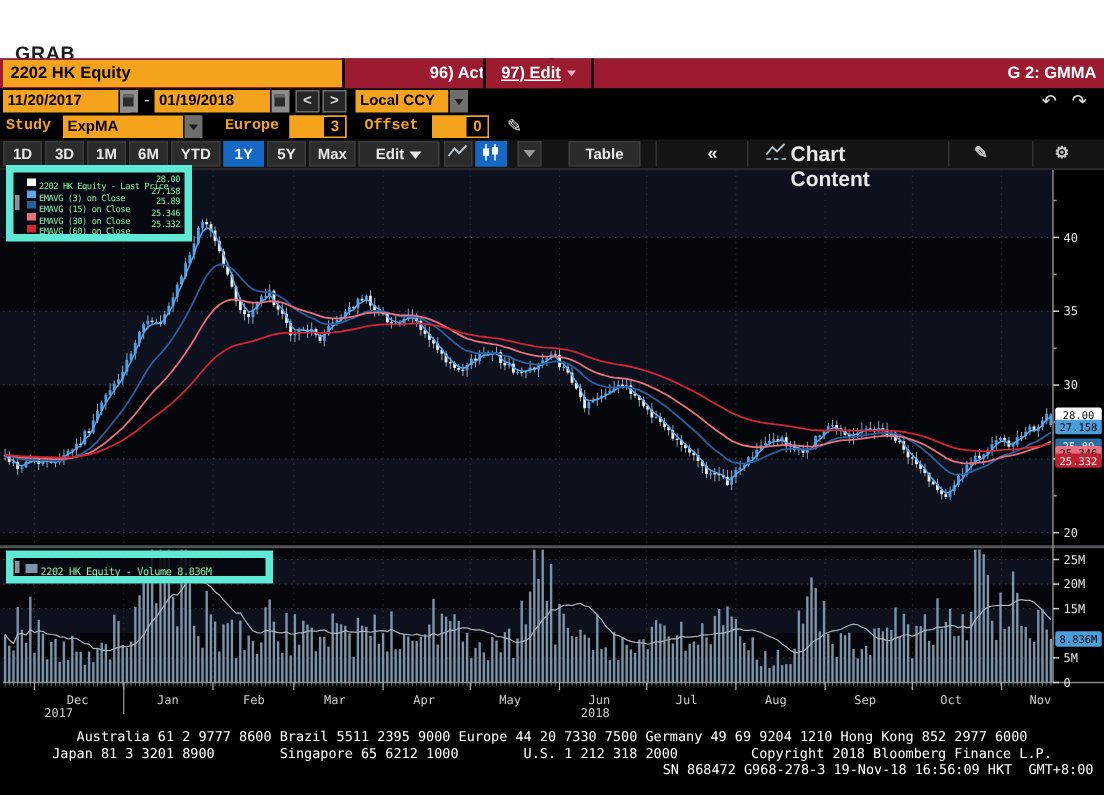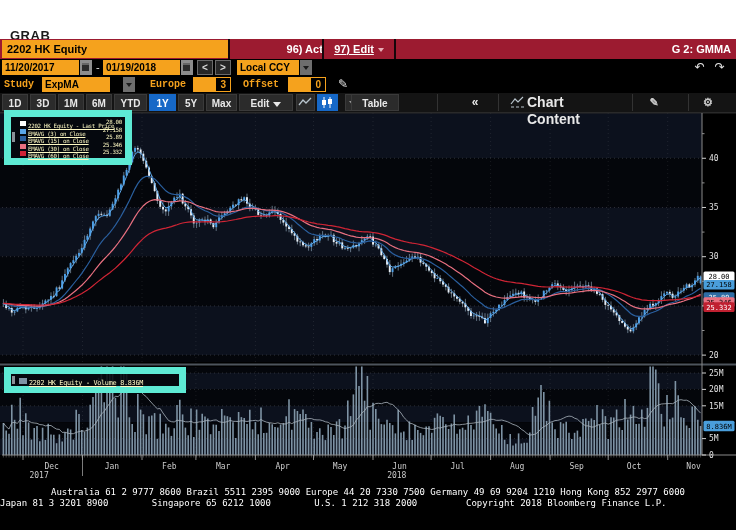--- a/index.html
+++ b/index.html
@@ -44,33 +44,33 @@
        text-align:center;line-height:17px;border:1px solid #3a3a3a;box-sizing:border-box;}
   .tab.sel{background:#1668c7;border-color:#1668c7;color:#fff;}
   .tab .tri{display:inline-block;width:0;height:0;border-left:4px solid transparent;border-right:4px solid transparent;
             border-top:5px solid #e8e8e8;margin-left:4px;vertical-align:middle;}
   .iconbtn{position:absolute;top:1px;height:17px;background:#2b2b2b;border:1px solid #3a3a3a;box-sizing:border-box;text-align:center;}
   .iconbtn.sel{background:#1668c7;border-color:#1668c7;}
   .vsep{position:absolute;top:1px;width:1px;height:17px;background:#333;}
   .ttext{position:absolute;top:1px;height:17px;color:#e8e8e8;font-size:14px;font-weight:700;line-height:17px;text-align:center;}
   
   #chartbox{position:absolute;left:0;top:0;width:736px;height:530px;}
-  .legend{position:absolute;background:rgba(4,7,13,0.88);border:7px solid #5eead4;z-index:10;
-          font-family:"DejaVu Sans Mono",monospace;color:#fef9c3;text-decoration:underline;}
+  .legend{position:absolute;background:rgba(4,7,13,0.88);border:5px solid #5eead4;z-index:10;
+          font-family:"DejaVu Sans Mono",monospace;color:#86efac;}
   .handle{position:absolute;left:1px;top:50%;margin-top:-5px;width:3px;height:10px;background:#8a9097;}
   .lrow{position:relative;height:7.6px;line-height:7.6px;padding-left:8px;white-space:nowrap;}
   .sw{display:inline-block;width:6px;height:5px;margin-right:2px;vertical-align:middle;}
   .ltxt{font-size:5.8px;letter-spacing:-0.3px;}
   .lval{position:absolute;right:2px;top:0;font-size:5.8px;letter-spacing:-0.3px;}
   
   .footer{position:absolute;left:0;top:484px;width:736px;height:46px;background:#000;
           font-family:"DejaVu Sans Mono",monospace;color:#ffffff;}
   .fl{position:absolute;left:0;width:736px;font-size:9px;line-height:10px;white-space:pre;}
   .fl1{top:3px;text-align:center;}
-  .fl2{top:14px;text-align:left;}
+  .fl2{top:14px;text-align:center;}
   .fl3{top:25px;text-align:right;padding-right:7px;box-sizing:border-box;}
 </style>
 </head>
 <body>
 
 <div class="screen">
 
   <div id="chartbox"><svg width="736" height="530" viewBox="0 0 736 530" xmlns="http://www.w3.org/2000/svg">
         <rect x="0" y="113" width="702" height="45.27272727272728" fill="#0c111d"></rect>
         <rect x="0" y="158.27272727272728" width="702" height="49.209486166007906" fill="#04060b"></rect>
@@ -1222,21 +1222,21 @@
     <div class="navbtn" style="left:197px;">&lt;</div>
     <div class="navbtn" style="left:215px;">&gt;</div>
     <div class="ofield" style="left:237px;width:62px;">Local CCY</div>
     <div class="ddbtn" style="left:299px;"></div>
     <div class="histbtn" style="left:691px;">↶</div>
     <div class="histbtn" style="left:711px;">↷</div>
   </div>
 
   <div class="studybar">
     <div class="olabel" style="left:4px;">Study</div>
-    <div class="ofield" style="left:42px;width:68px;">ExpMA</div>
+    <div class="ofield" style="left:42px;width:92px;">ExpMA</div>
     <div class="ddbtn" style="left:122px;"></div>
     <div class="olabel" style="left:150px;">Europe</div>
     <div class="numfield" style="left:193px;width:38px;">
         <span>3</span>
       </div>
     <div class="olabel" style="left:243px;">Offset</div>
     <div class="numfield" style="left:288px;width:38px;">
         <span>0</span>
       </div>
     <div class="pencil" style="left:338px;">✎</div>
@@ -1256,21 +1256,21 @@
           <rect x="2" y="4" width="4" height="5" fill="#fff"></rect>
           <line x1="10" y1="1" x2="10" y2="12" stroke="#fff" stroke-width="1"></line>
           <rect x="8" y="3" width="4" height="5" fill="#fff"></rect>
         </svg>
     </div>
     <div class="iconbtn" style="left:345px;width:16px;">
       <svg width="10" height="13" viewBox="0 0 10 13">
           <polygon points="1,5 9,5 5,10" fill="#999"></polygon>
         </svg>
     </div>
-    <div class="tab" style="left:351px;width:48px;">Table</div>
+    <div class="tab" style="left:379px;width:48px;">Table</div>
     <div class="vsep" style="left:437px;"></div>
     <div class="ttext" style="left:460px;width:30px;font-size:12px;">«</div>
     <div class="vsep" style="left:498px;"></div>
     <div class="iconbtn" style="left:508px;width:18px;border:none;background:none;">
       <svg width="15" height="13" viewBox="0 0 15 13">
           <polyline points="1,9 5,4 8,7 13,2" fill="none" stroke="#b8c4cc" stroke-width="1.2"></polyline>
           <line x1="1" y1="12" x2="4" y2="12" stroke="#b8c4cc"></line>
           <line x1="6" y1="12" x2="9" y2="12" stroke="#b8c4cc"></line>
           <line x1="11" y1="12" x2="14" y2="12" stroke="#b8c4cc"></line>
         </svg>
@@ -1291,14 +1291,15 @@
       <div class="lrow"><span class="sw" style="background:#d02535"></span><span class="ltxt">EMAVG (60) on Close</span><span class="lval">25.332</span></div>
     </div>
   <div class="legend" id="vol-legend" style="left:4px;top:367px;width:168px;height:12px;">
     <div class="handle" style="height:8px;margin-top:-4px;"></div>
   <div class="lrow" style="height: 12px; line-height: 12px;"><span class="sw" style="width:8px;height:6px;background:#7e93a4"></span><span class="ltxt" style="font-size:6.8px">2202 HK Equity - Volume</span><span class="ltxt" style="font-size:6.8px;margin-left:4px">8.836M</span></div>
     </div>
 
   <div class="footer">
     <div class="fl fl1">Australia 61 2 9777 8600 Brazil 5511 2395 9000 Europe 44 20 7330 7500 Germany 49 69 9204 1210 Hong Kong 852 2977 6000</div>
     <div class="fl fl2">Japan 81 3 3201 8900        Singapore 65 6212 1000        U.S. 1 212 318 2000         Copyright 2018 Bloomberg Finance L.P.</div>
+    <div class="fl fl3">SN 868472 G968-278-3 19-Nov-18 16:56:09 HKT  GMT+8:00</div>
   </div>
 </div>
 
 </body></html>

